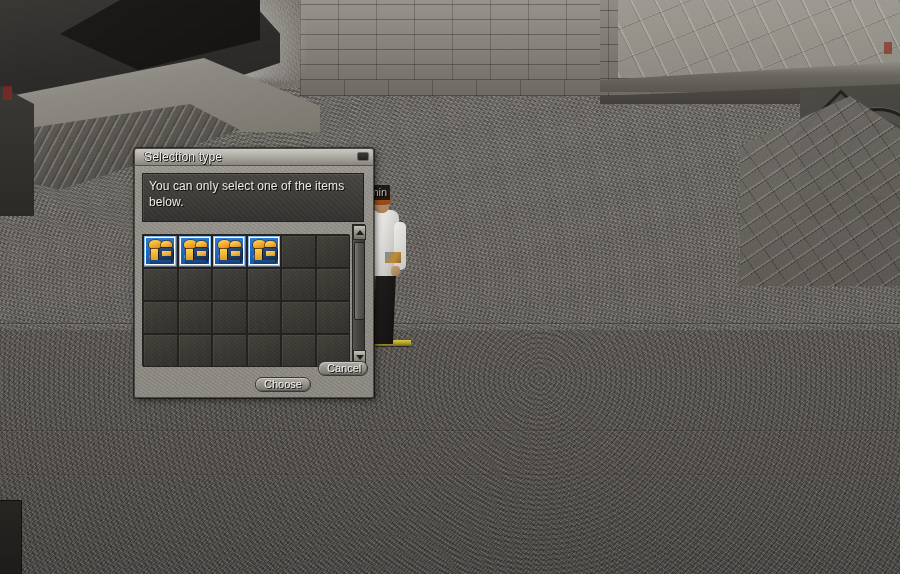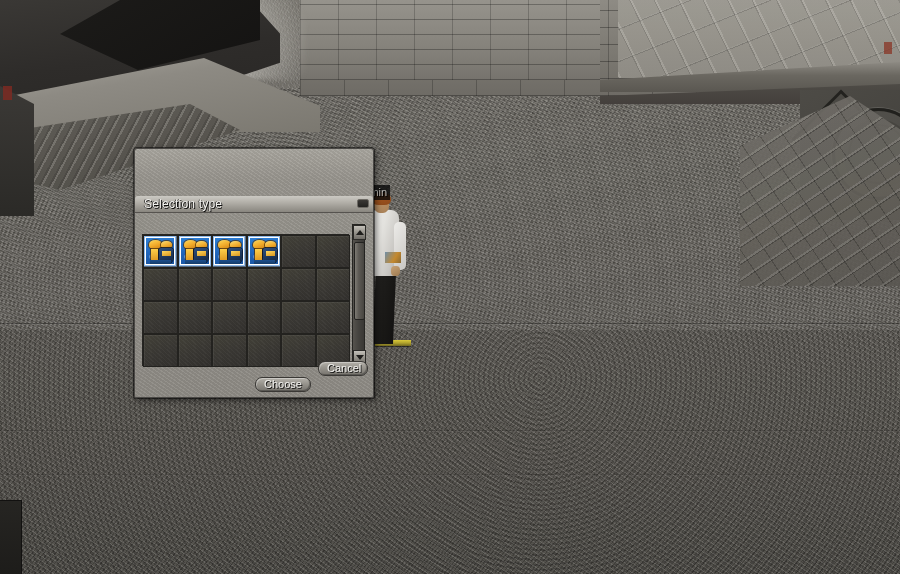--- a/index.html
+++ b/index.html
@@ -271,21 +271,20 @@
     box-shadow: 0 0 0 1px rgba(0,0,0,0.45), 2px 2px 6px rgba(0,0,0,0.55);
     z-index: 10;
     font-family: "Liberation Sans", sans-serif;
   }
   .dlg-titlebar {
     position: relative;
     height: 17px;
     background: linear-gradient(180deg, #cbc9c3 0%, #b6b3ac 35%, #89867f 100%);
     border-bottom: 1px solid #56534f;
     border-radius: 3px 3px 0 0;
-    margin-top: 47px;
   }
   .dlg-title {
     position: absolute;
     left: 9px; top: 2px;
     font-size: 12px;
     color: #f2f1ee;
     text-shadow: 1px 1px 0 rgba(0,0,0,0.9), -1px 0 0 rgba(0,0,0,0.6);
     letter-spacing: 0.2px;
     line-height: 13px;
     white-space: nowrap;
@@ -494,20 +493,23 @@
   </div>
   <div class="char-name">Admin</div>
 
   <div class="dialog">
 
     <div class="dlg-titlebar">
       <div class="dlg-title">Selection type</div>
       <div class="dlg-close"></div>
     </div>
 
+    <div class="dlg-msgbox">
+      <div class="dlg-msg">You can only select one of the items below.</div>
+    </div>
 
     <div class="dlg-grid" id="item-grid">
         <div class="cell selected">
           <div class="item-icon">
             <div class="ico-gold-a"></div>
             <div class="ico-gold-b"></div>
             <div class="ico-gold-c"></div>
             <div class="ico-dark-a"></div>
             <div class="ico-gold-d"></div>
             <div class="ico-blue-b"></div>

